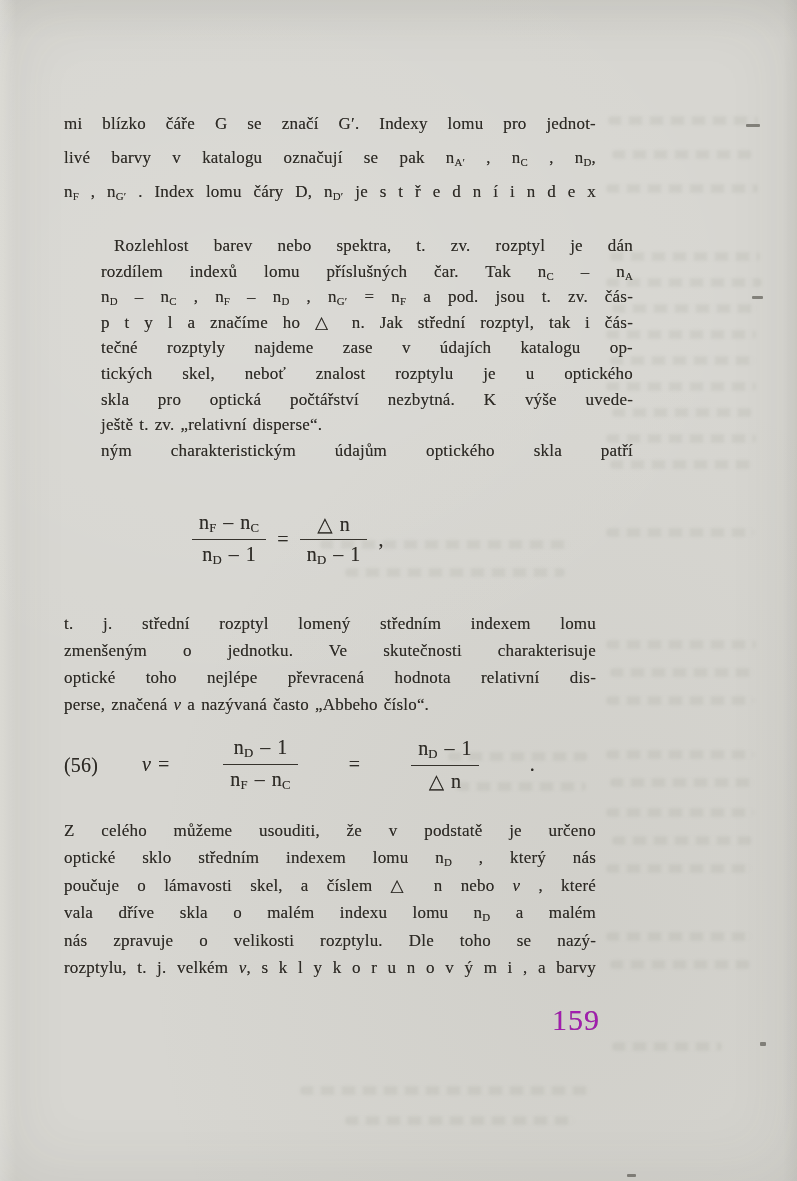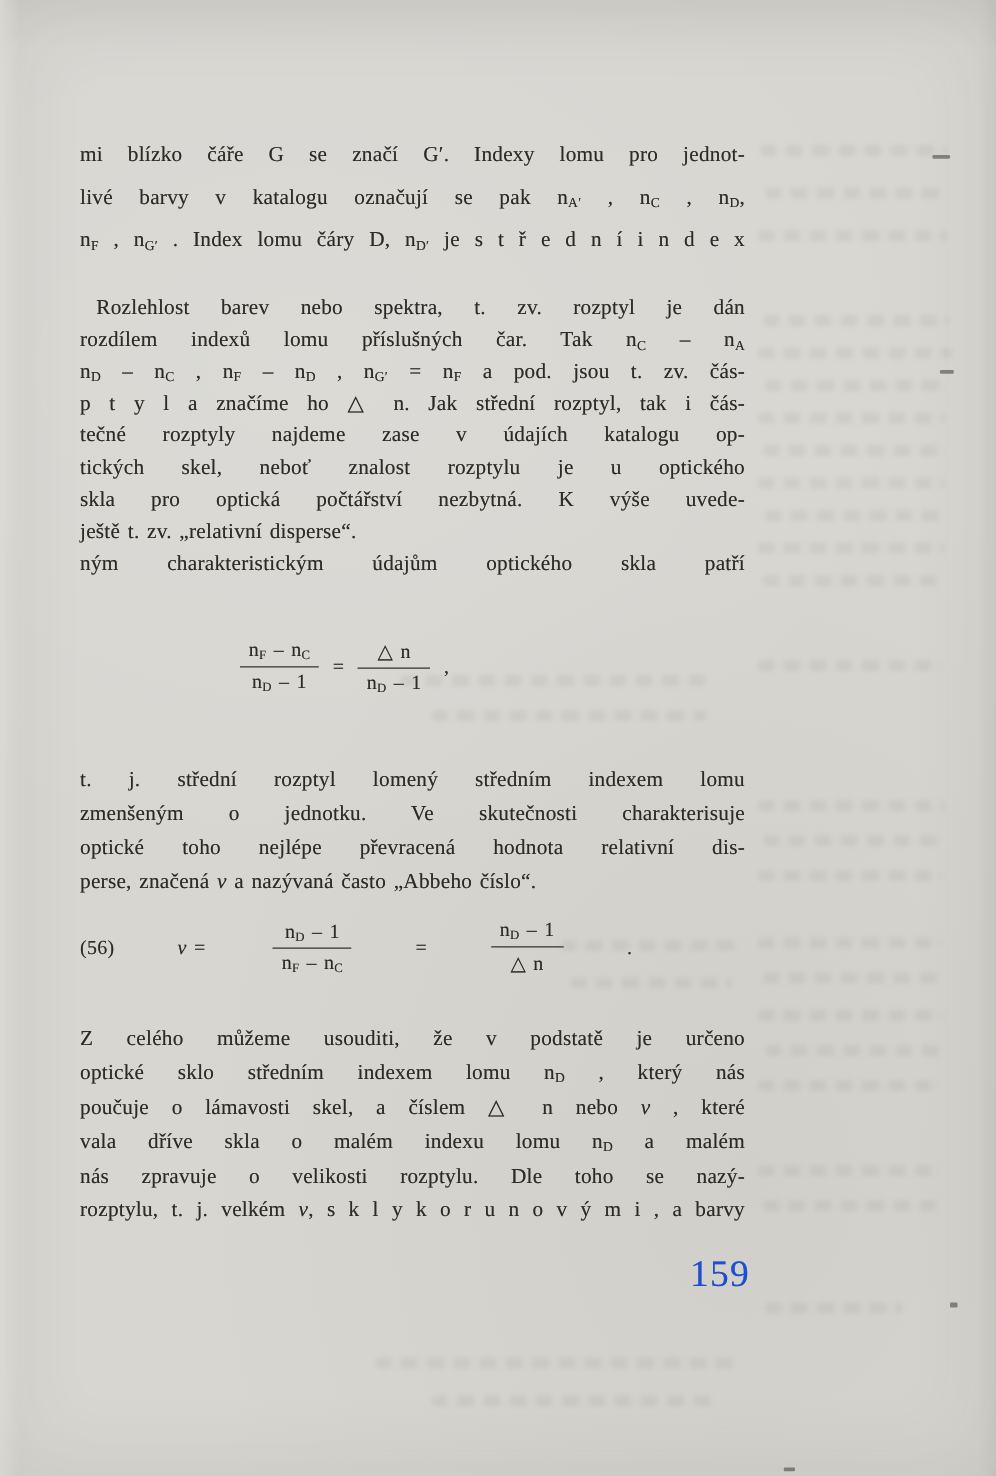--- a/index.html
+++ b/index.html
@@ -27,52 +27,52 @@
   .line{
     text-align:justify;text-align-last:justify;
     text-rendering:optimizeLegibility;
     text-shadow:0 0 0.4px rgba(46,43,38,0.55);
   }
   .line.lastline{text-align-last:left}
   sub{font-size:0.64em;vertical-align:-0.24em;letter-spacing:0.2px}
   i{font-style:italic}
   .formula{
     position:absolute;display:flex;align-items:center;
-    font-size:16px;text-shadow:0 0 0.4px rgba(46,43,38,0.5);
+    font-size:20px;text-shadow:0 0 0.4px rgba(46,43,38,0.5);
   }
   .frac{display:inline-block;text-align:center}
   .frac .num{display:block;padding:0 7px 3px}
   .frac .den{display:block;border-top:1.4px solid #35322c;padding:3px 7px 0}
   .op{padding:0 11px}
   .f-label{position:absolute;left:0;top:50%;transform:translateY(-50%)}
   .f-lead{margin-right:14px}
   .pagenum{
     position:absolute;left:552px;top:1003px;
-    font-size:30px;letter-spacing:1px;color:#1d4ed8;
+    font-size:30px;letter-spacing:1px;color:#a21caf;
     text-shadow:0 0 0.5px rgba(58,55,49,0.5);
   }
   .ghost{
     position:absolute;height:9px;border-radius:4px;
     background:repeating-linear-gradient(90deg, rgba(128,131,116,0.20) 0 13px, rgba(128,131,116,0.02) 13px 21px);
     filter:blur(1.6px);opacity:0.55;pointer-events:none;
   }
   .speck{position:absolute;background:rgba(62,60,53,0.55);border-radius:1px;pointer-events:none}
 </style>
 </head>
 <body>
 
 <div class="paper"></div>
 
 <div class="textblock" id="textblock">
     <div class="para" style="top: 107px;">
       <div class="line" style="height: 34px; line-height: 34px;"><span>mi blízko čáře G se značí G′. Indexy lomu pro jednot-</span></div>
       <div class="line" style="height: 34px; line-height: 34px;"><span>livé barvy v katalogu označují se pak n</span><sub>A′</sub><span> , n</span><sub>C</sub><span> , n</span><sub>D</sub><span>,</span></div>
       <div class="line" style="height: 34px; line-height: 34px;"><span>n</span><sub>F</sub><span> , n</span><sub>G′</sub><span> . Index lomu čáry D, n</span><sub>D′</sub><span> je s t ř e d n í i n d e x</span></div>
     </div>
-    <div class="para" style="top: 233px;">
+    <div class="para" style="top: 233px; margin-left: 37px;">
       <div class="line" style="height: 25.6px; line-height: 25.6px; padding-left: 13px;"><span>Rozlehlost barev nebo spektra, t. zv. rozptyl je dán</span></div>
       <div class="line" style="height: 25.6px; line-height: 25.6px;"><span>rozdílem indexů lomu příslušných čar. Tak  n</span><sub>C</sub><span> – n</span><sub>A</sub></div>
       <div class="line" style="height: 25.6px; line-height: 25.6px;"><span>n</span><sub>D</sub><span> – n</span><sub>C</sub><span> ,  n</span><sub>F</sub><span> – n</span><sub>D</sub><span> ,  n</span><sub>G′</sub><span> = n</span><sub>F</sub><span> a pod. jsou t. zv. čás-</span></div>
       <div class="line" style="height: 25.6px; line-height: 25.6px;"><span>p t y l a značíme ho △ n. Jak střední rozptyl, tak i čás-</span></div>
       <div class="line" style="height: 25.6px; line-height: 25.6px;"><span>tečné rozptyly najdeme zase v údajích katalogu op-</span></div>
       <div class="line" style="height: 25.6px; line-height: 25.6px;"><span>tických skel, neboť znalost rozptylu je u optického</span></div>
       <div class="line" style="height: 25.6px; line-height: 25.6px;"><span>skla pro optická počtářství nezbytná. K výše uvede-</span></div>
       <div class="line lastline" style="height: 25.6px; line-height: 25.6px;"><span>ještě t. zv. „relativní disperse“.</span></div>
       <div class="line" style="height: 25.6px; line-height: 25.6px;"><span>ným charakteristickým údajům optického skla patří</span></div>
     </div>

